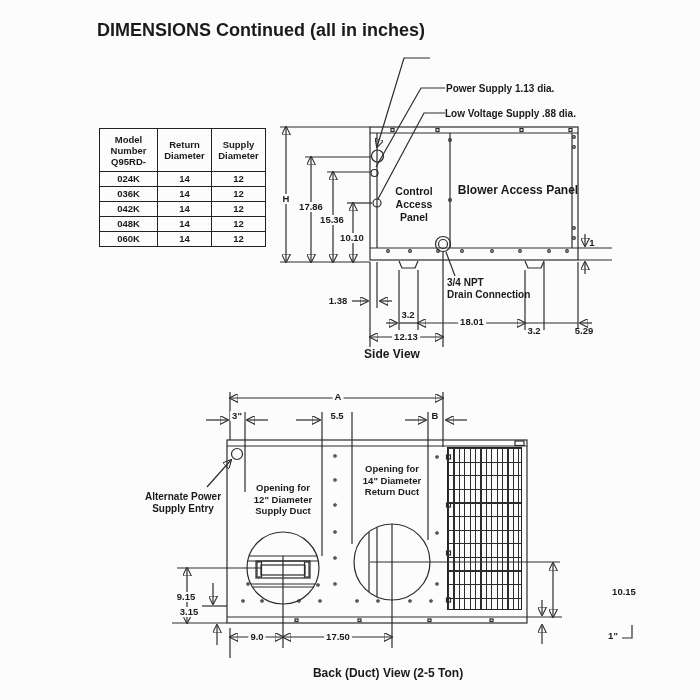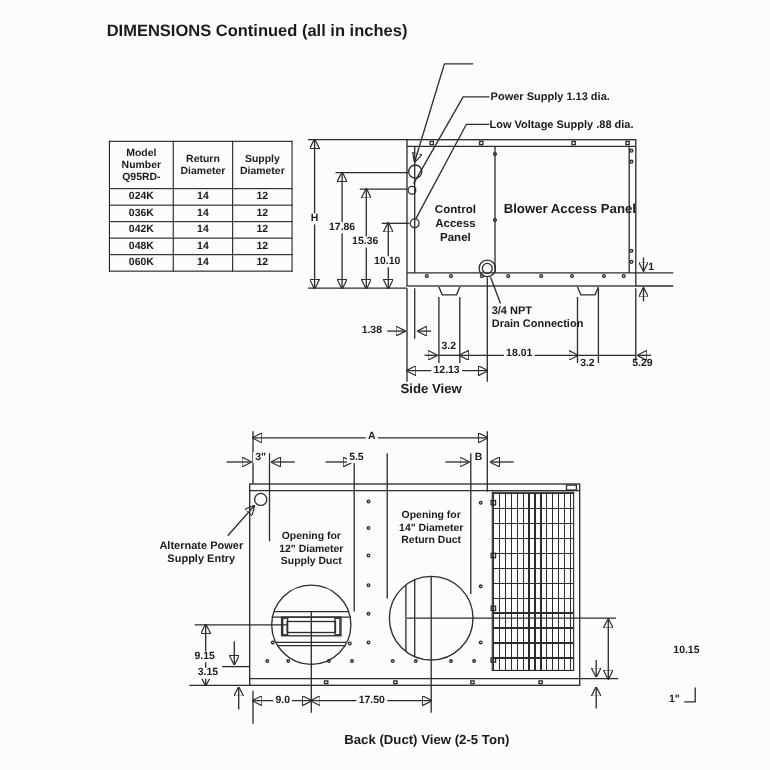--- a/index.html
+++ b/index.html
@@ -2,21 +2,21 @@
 <html><head>
 <meta charset="utf-8">
 <style>
   html,body{margin:0;padding:0;}
   body{width:700px;height:700px;background:#fcfcfc;font-family:"Liberation Sans",sans-serif;position:relative;overflow:hidden;color:#1a1a1a;}
   .page{position:absolute;inset:0;}
   .lbl{position:absolute;font-weight:bold;color:#1a1a1a;white-space:pre-line;line-height:12px;font-size:10px;}
   .ctr{transform:translate(-50%,-50%);text-align:center;}
   .bg{background:#fcfcfc;padding:0 2px;}
   .dim{font-size:9.5px;line-height:10px;}
-  .title{position:absolute;left:97px;top:20px;font-size:15px;font-weight:bold;}
+  .title{position:absolute;left:97px;top:20px;font-size:18px;font-weight:bold;}
   .caption{font-size:12px;line-height:13px;}
   table.spec{position:absolute;left:99px;top:128px;width:163px;border-collapse:collapse;table-layout:fixed;}
   table.spec th,table.spec td{border:1.6px solid #222;font-size:9.5px;font-weight:bold;text-align:center;padding:0;color:#1a1a1a;}
   table.spec th{white-space:pre-line;line-height:11px;height:42px;}
   table.spec td{height:14px;line-height:14px;}
   svg.overlay{position:absolute;left:0;top:0;}
   svg.overlay line,svg.overlay path,svg.overlay rect,svg.overlay circle,svg.overlay polyline{stroke:#2c2c2c;fill:none;stroke-width:1.2;}
   .grille{position:absolute;left:447px;top:447px;width:75px;height:163px;border:1.6px solid #222;box-sizing:border-box;
     background-image:
       repeating-linear-gradient(to right,#2c2c2c 0 1.1px,transparent 1.1px 5.4px),
@@ -274,21 +274,21 @@
 Supply Entry</div>
   <div class="lbl ctr" style="left:283px;top:499px;width:78px;font-size:9.5px;line-height:11.5px;">Opening for
 12" Diameter
 Supply Duct</div>
   <div class="lbl ctr" style="left:392px;top:480px;width:78px;font-size:9.5px;line-height:11.5px;">Opening for
 14" Diameter
 Return Duct</div>
 
   <div class="lbl dim ctr bg" style="left:338px;top:397px;">A</div>
   <div class="lbl dim ctr bg" style="left:237px;top:416px;">3"</div>
-  <div class="lbl dim ctr bg" style="left:324px;top:416px;">5.5</div>
+  <div class="lbl dim ctr bg" style="left:337px;top:416px;">5.5</div>
   <div class="lbl dim ctr bg" style="left:435px;top:416px;">B</div>
   <div class="lbl dim ctr bg" style="left:186px;top:597px;">9.15</div>
   <div class="lbl dim ctr bg" style="left:189px;top:612px;">3.15</div>
   <div class="lbl dim ctr bg" style="left:257px;top:637px;">9.0</div>
   <div class="lbl dim ctr bg" style="left:338px;top:637px;">17.50</div>
   <div class="lbl dim ctr" style="left:624px;top:592px;">10.15</div>
   <div class="lbl dim ctr" style="left:613px;top:636px;">1"</div>
   <div class="lbl ctr caption" style="left:388px;top:673px;width:220px;">Back (Duct) View (2-5 Ton)</div>
 
 </div>

